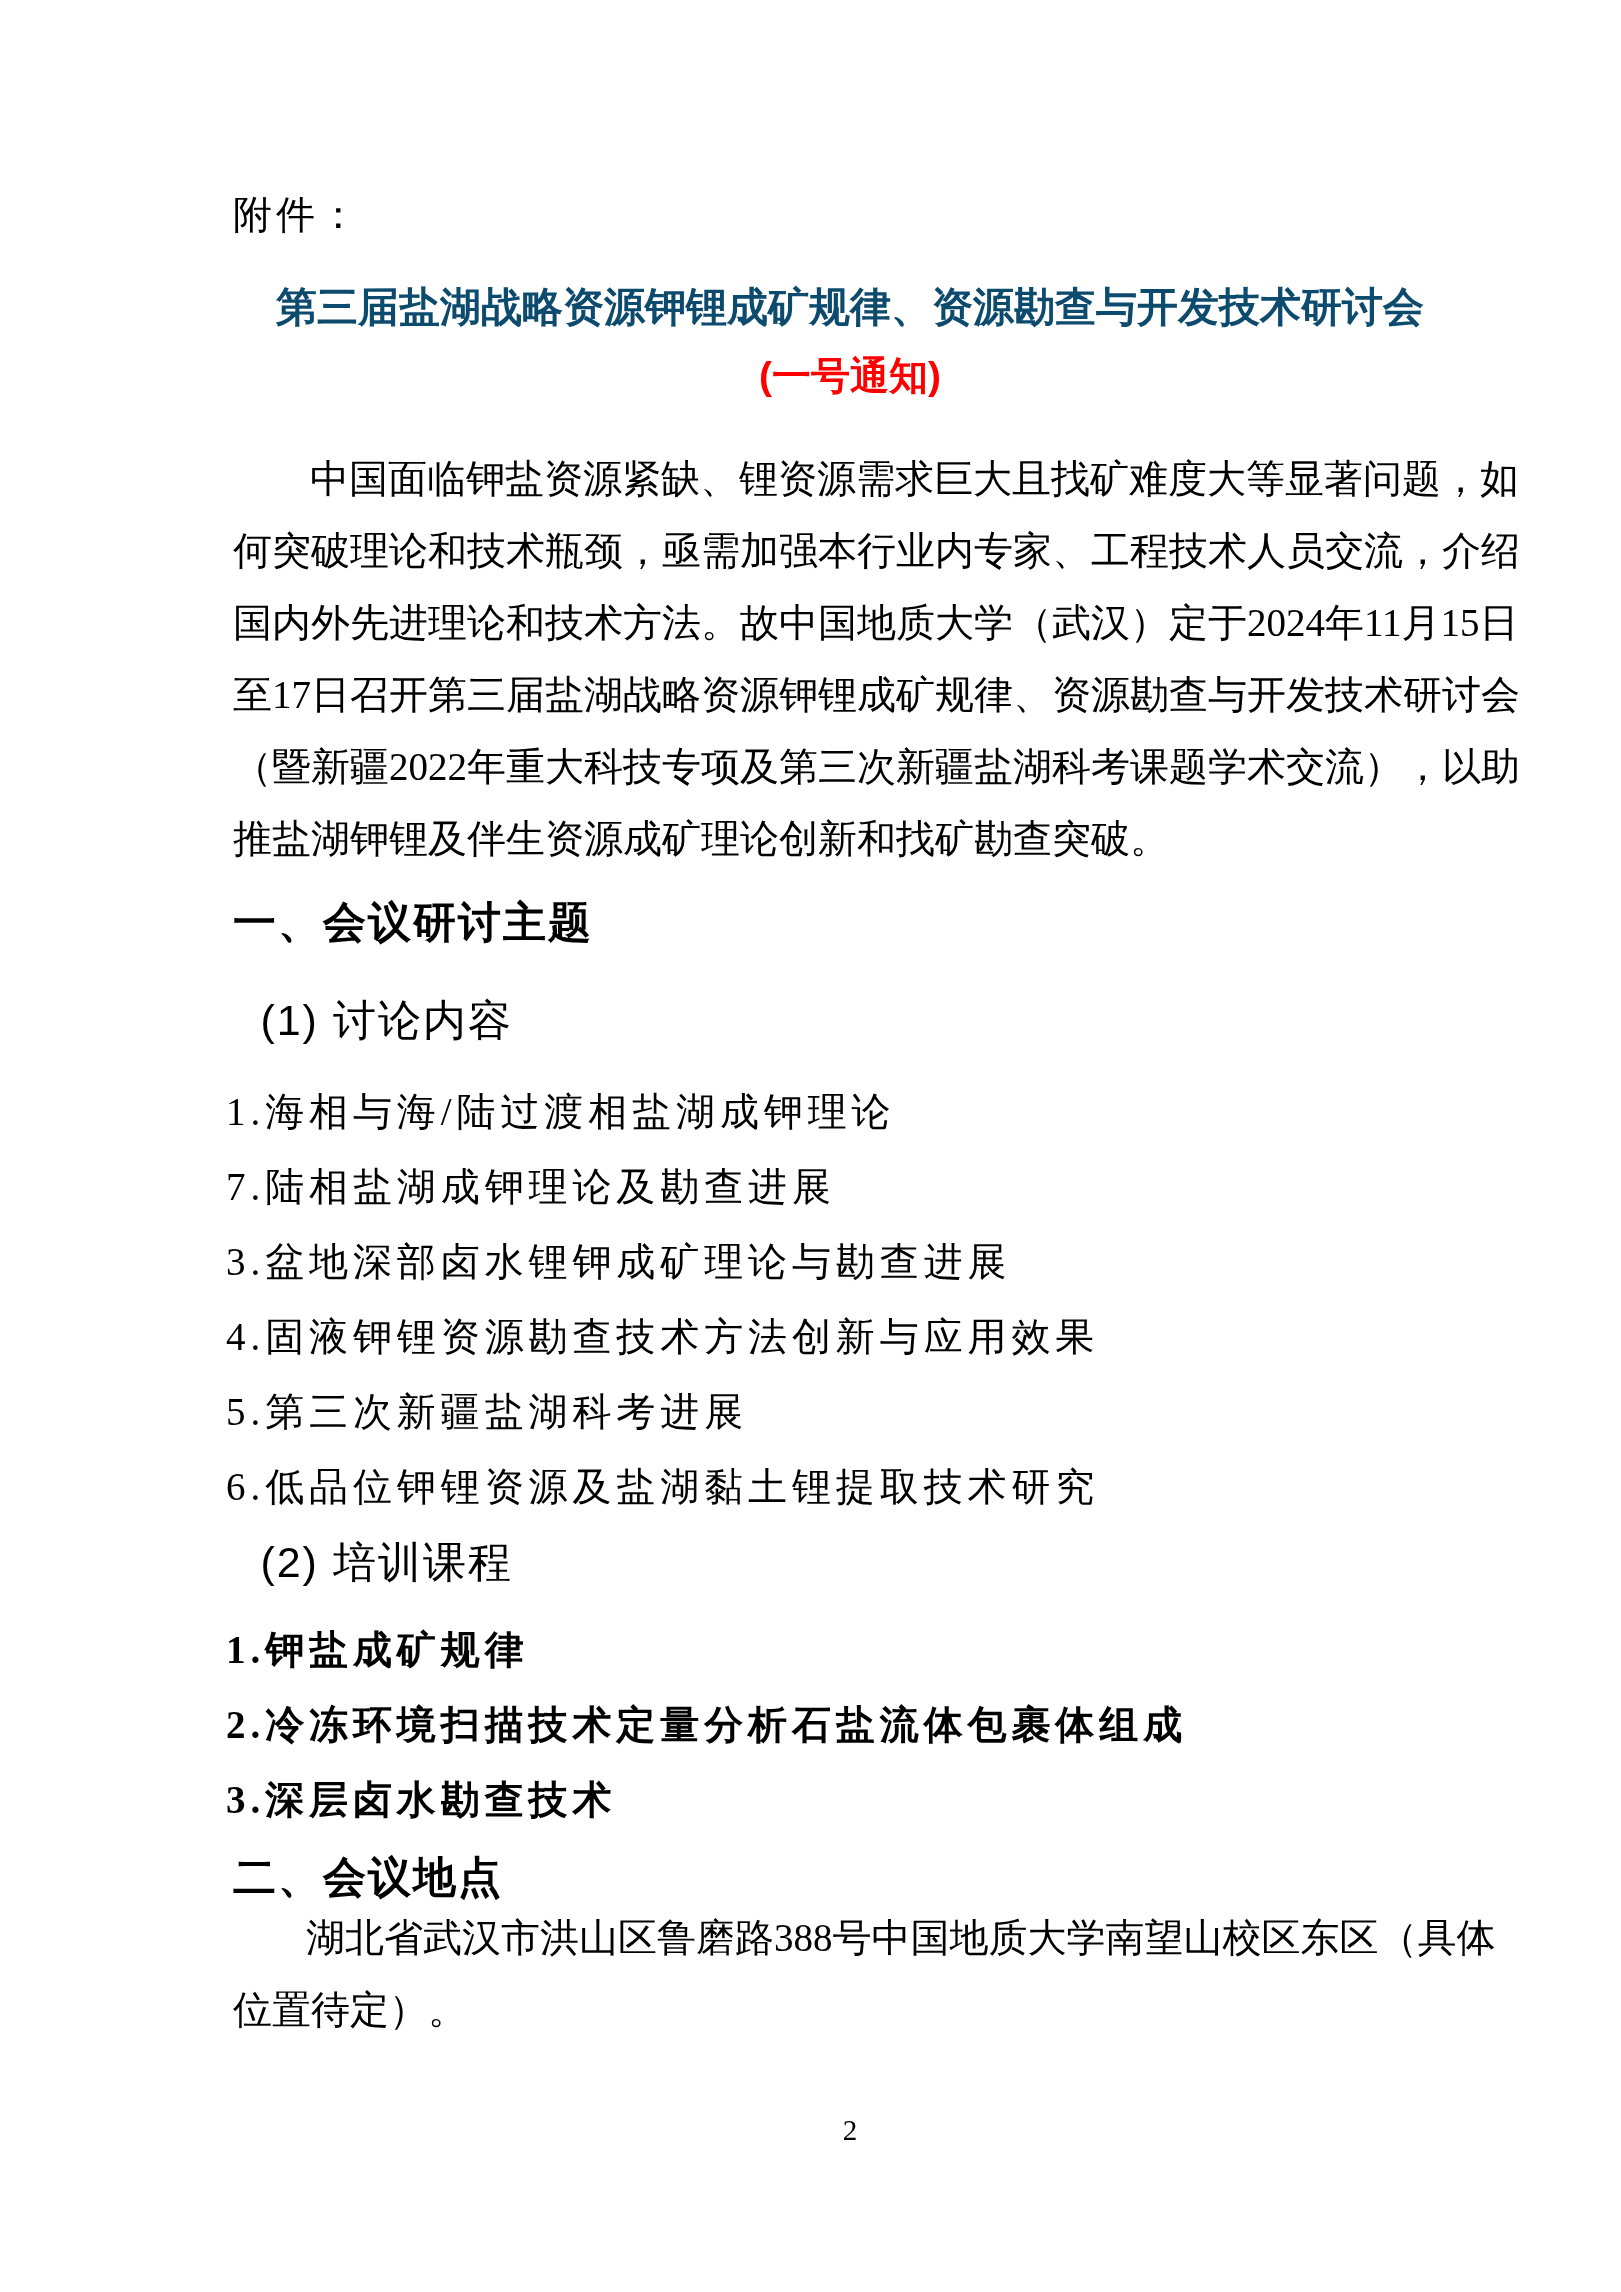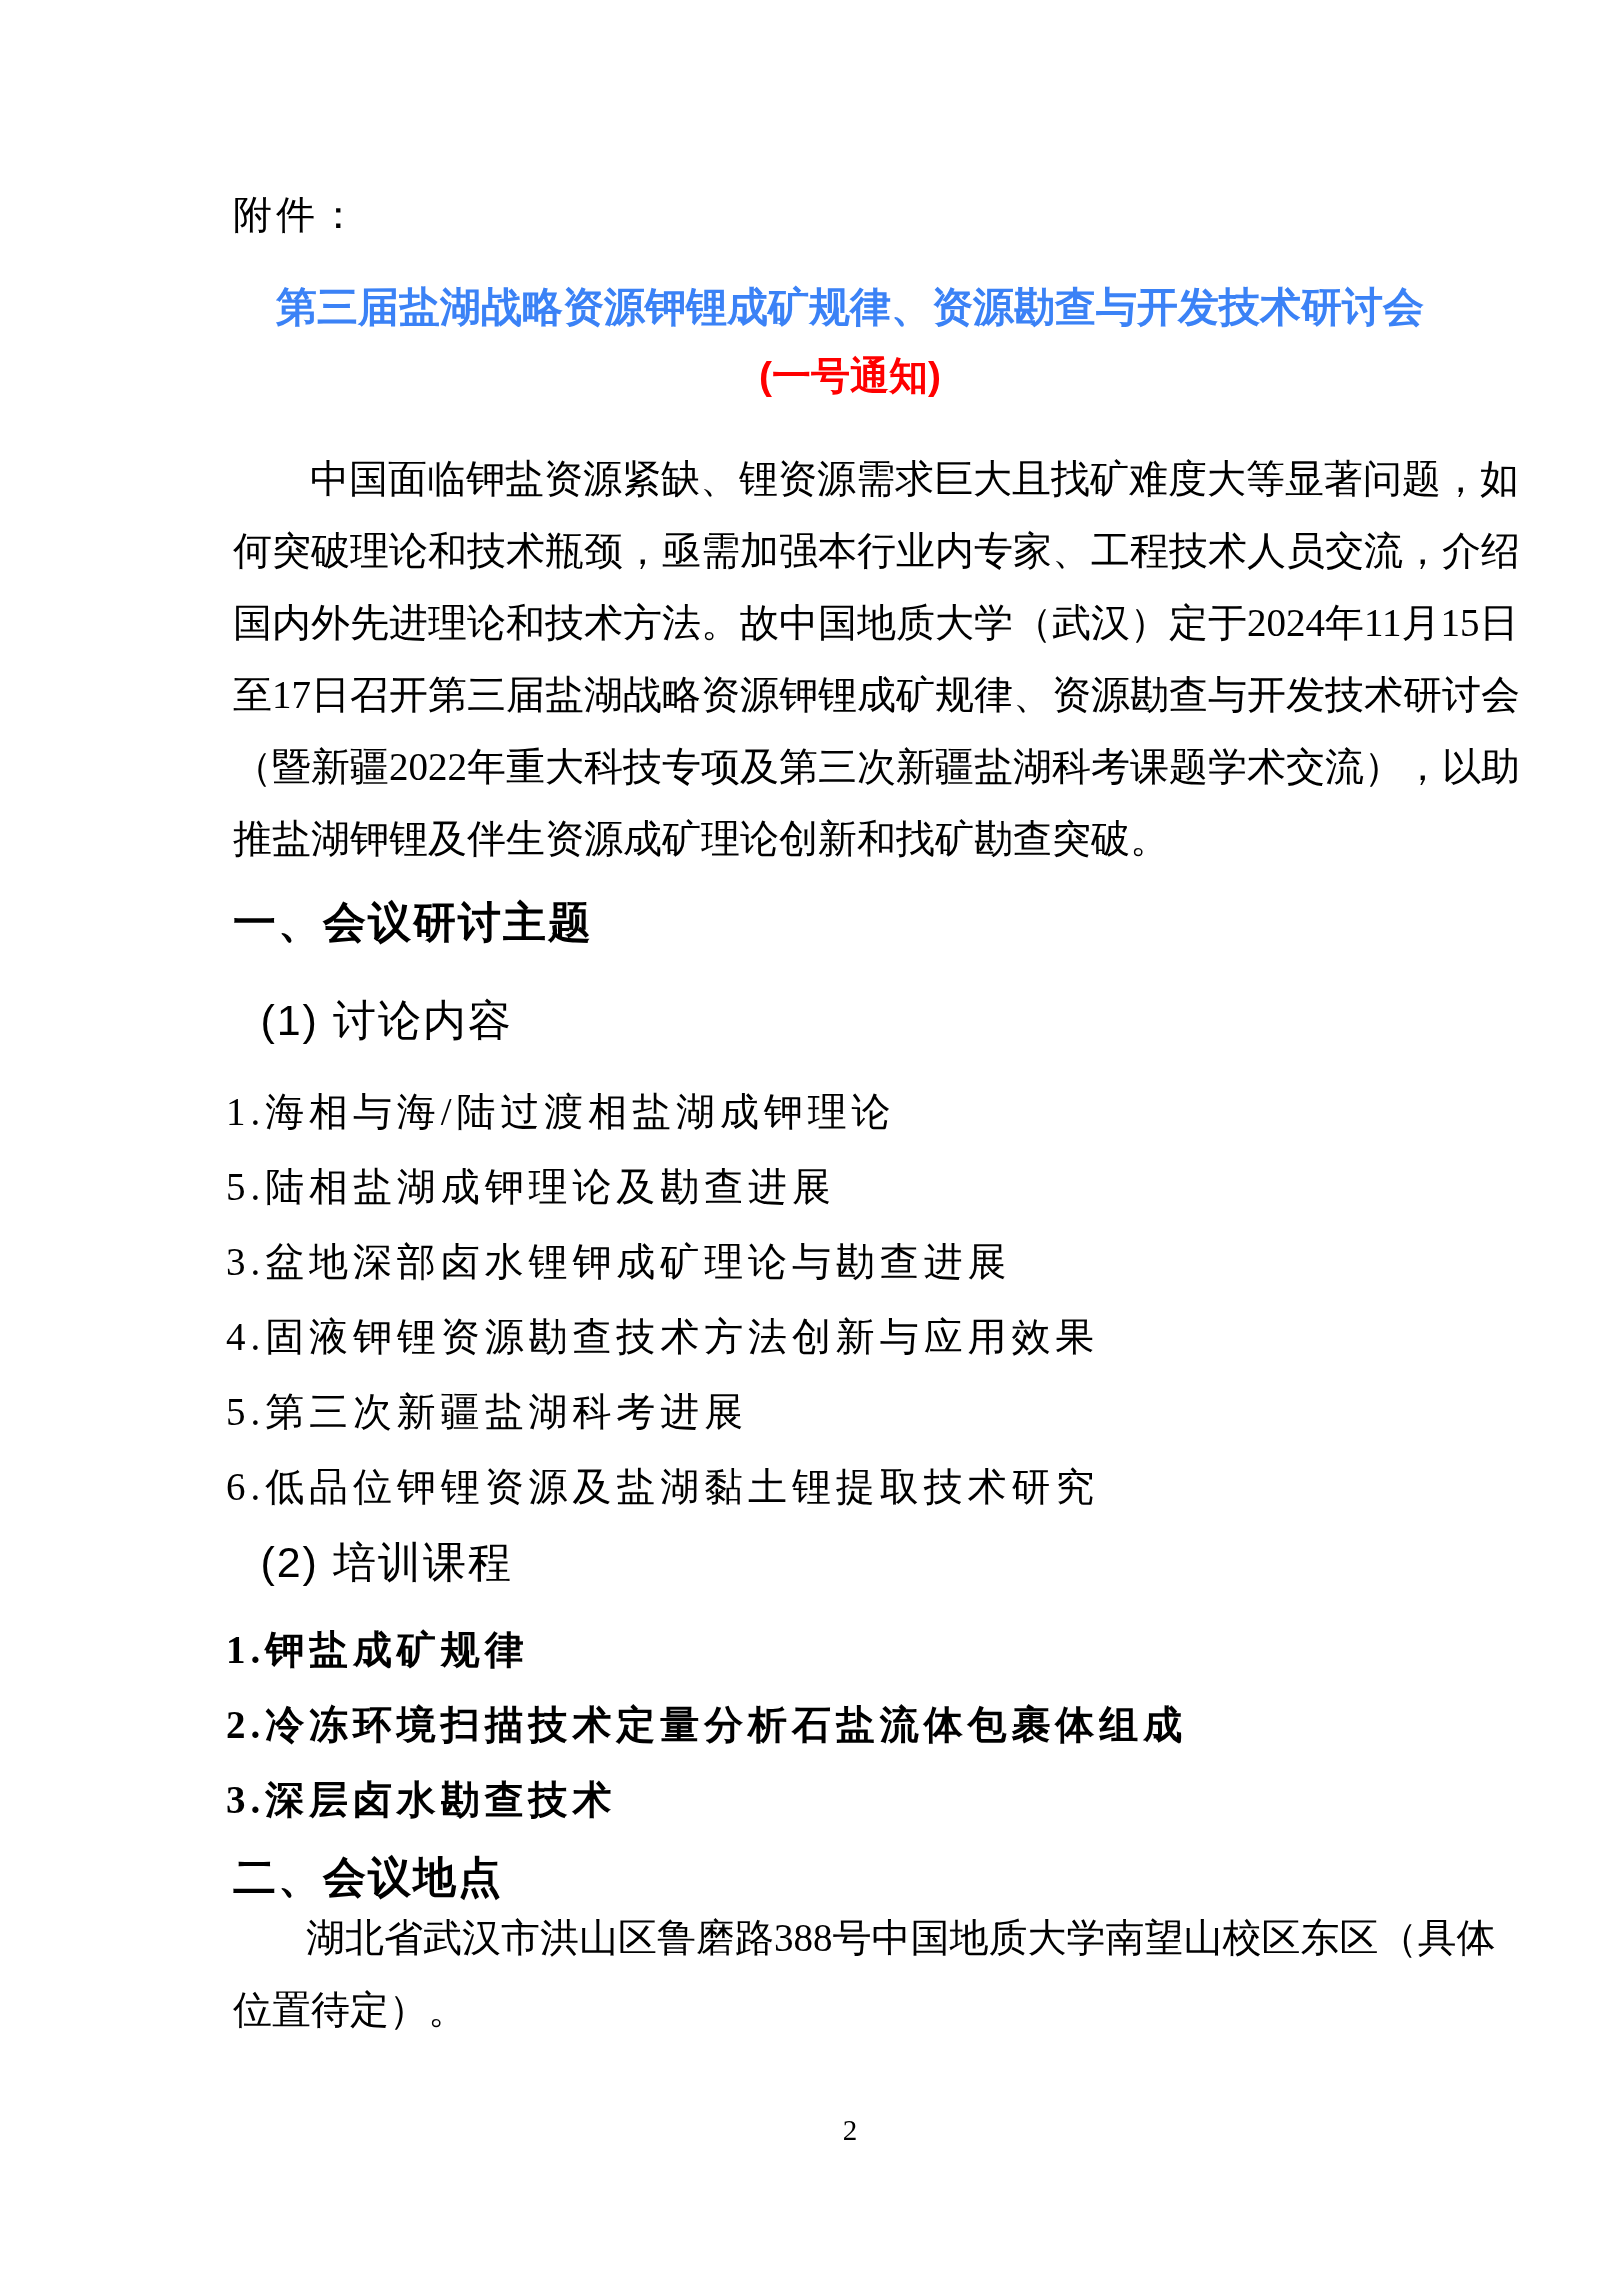--- a/index.html
+++ b/index.html
@@ -26,21 +26,21 @@
     line-height: 41px;
     letter-spacing: 3.9px;
   }
   .doc-title {
     margin-top: 49px;
     text-align: center;
     font-family: "Liberation Sans", "DejaVu Sans", sans-serif;
     font-weight: bold;
     font-size: 41px;
     line-height: 47px;
-    color: #3b82f6;
+    color: #0c4a6e;
   }
   .doc-subtitle {
     margin-top: 21.6px;
     text-align: center;
     font-family: "Liberation Sans", "DejaVu Sans", sans-serif;
     font-weight: bold;
     font-size: 39px;
     line-height: 45px;
     color: #ff0000;
   }
@@ -110,21 +110,21 @@
       <div class="jline">（暨新疆2022年重大科技专项及第三次新疆盐湖科考课题学术交流），以助</div>
       <div class="jline last">推盐湖钾锂及伴生资源成矿理论创新和找矿勘查突破。</div>
     </div>
 
     <div class="h-major h-sec1">一、会议研讨主题</div>
 
     <div class="h-minor h-sub1">(1) 讨论内容</div>
 
     <div class="topic-list">
       <div class="list-item">1.海相与海/陆过渡相盐湖成钾理论</div>
-      <div class="list-item">5.陆相盐湖成钾理论及勘查进展</div>
+      <div class="list-item">7.陆相盐湖成钾理论及勘查进展</div>
       <div class="list-item">3.盆地深部卤水锂钾成矿理论与勘查进展</div>
       <div class="list-item">4.固液钾锂资源勘查技术方法创新与应用效果</div>
       <div class="list-item">5.第三次新疆盐湖科考进展</div>
       <div class="list-item">6.低品位钾锂资源及盐湖黏土锂提取技术研究</div>
     </div>
 
     <div class="h-minor h-sub2">(2) 培训课程</div>
 
     <div class="course-list">
       <div class="list-item">1.钾盐成矿规律</div>

